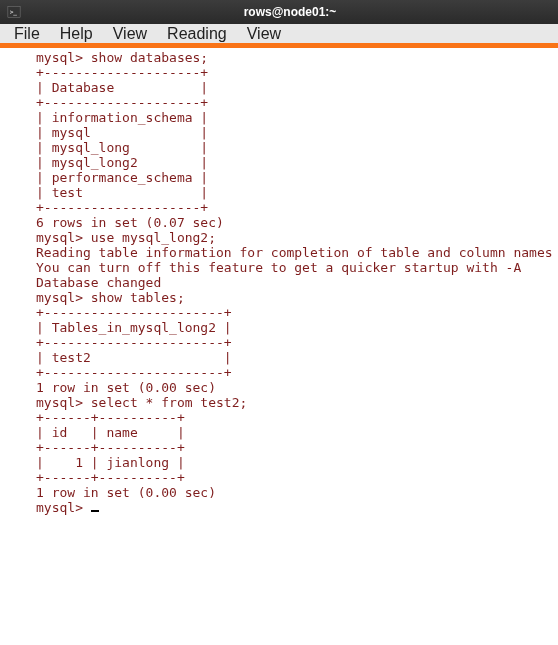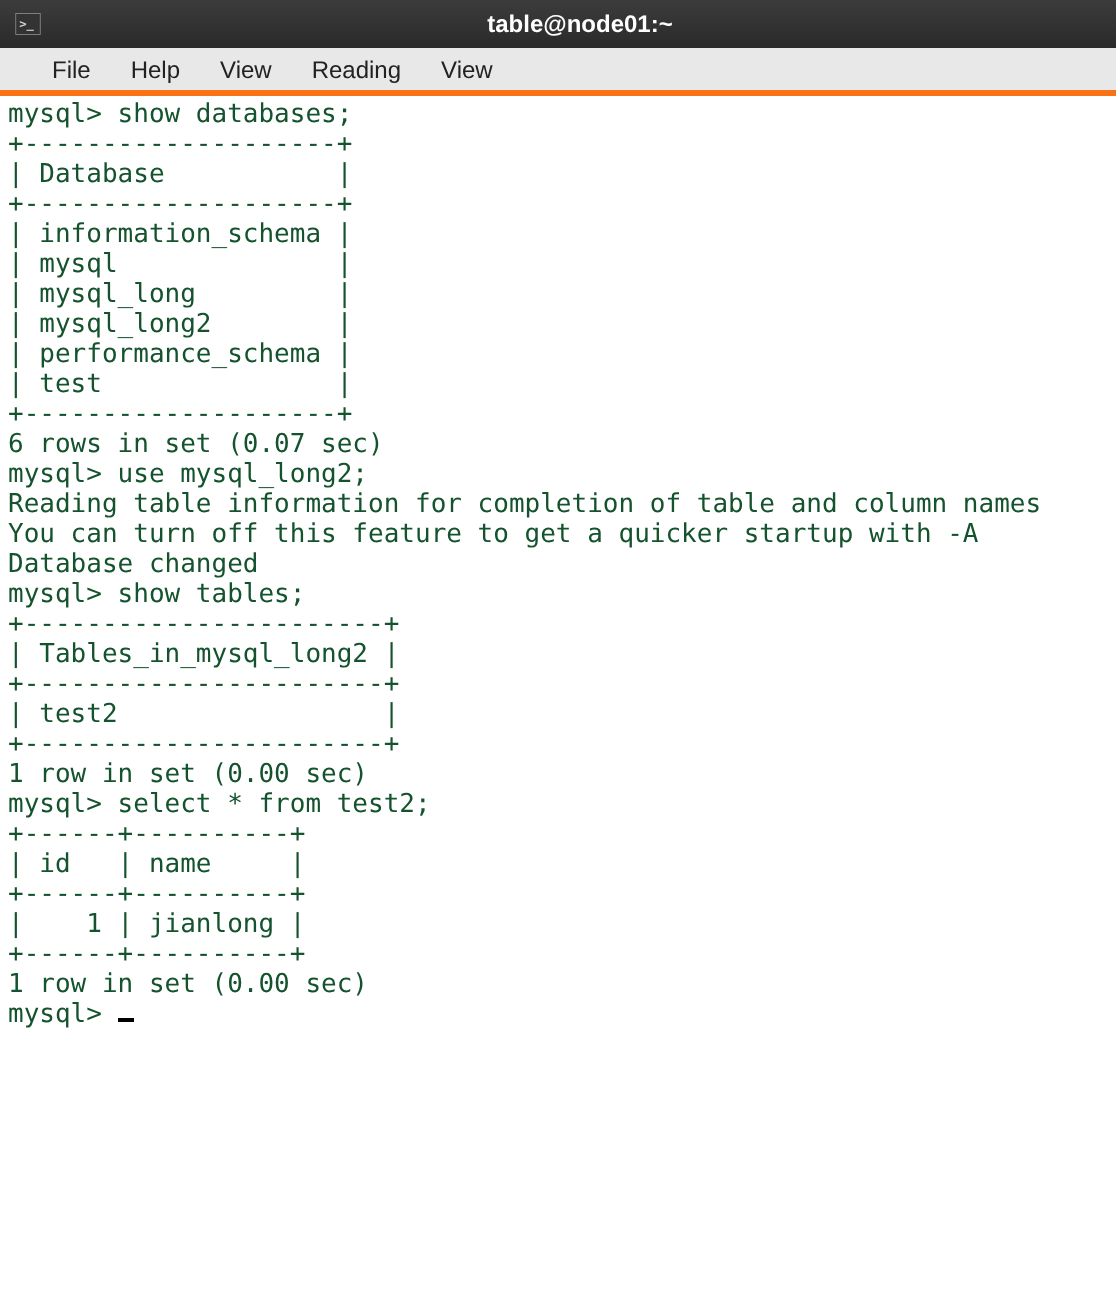--- a/index.html
+++ b/index.html
@@ -35,60 +35,61 @@
     .titlebar-icon svg {
       width: 14px;
       height: 14px;
     }
     .titlebar-text {
       flex: 1;
       text-align: center;
     }
     .menubar {
       background: #e8e8e8;
-      border-bottom: 3px solid #f97316;
+      border-bottom: 5px solid #f97316;
       height: 24px;
       display: flex;
       align-items: center;
-      padding: 0 16px;
-      font-size: 12px;
+      padding: 0 4px;
+      font-size: 16px;
     }
     .menu-item {
       padding: 3px 10px;
       cursor: pointer;
       color: #222;
     }
     .terminal-body {
       background: #fff;
-      color: #14532d;
+      color: #7f1d1d;
       font-family: "DejaVu Sans Mono", "Liberation Mono", monospace;
       font-size: 13px;
       line-height: 15px;
       padding: 2px 4px;
       white-space: pre;
       height: calc(645px - 48px);
       overflow: hidden;
+      margin-left: 32px;
     }
     .cursor {
       display: inline-block;
       width: 8px;
       border-bottom: 2px solid #000;
     }
   </style>
 </head>
 <body>
 
 <div class="titlebar">
   <span class="titlebar-icon">
     <svg viewBox="0 0 16 16">
       <rect x="1" y="2" width="14" height="12" fill="#333" stroke="#888" stroke-width="0.5"></rect>
       <text x="3" y="10" font-size="7" fill="#ccc" font-family="monospace">&gt;_</text>
     </svg>
   </span>
-  <span class="titlebar-text">table@node01:~</span>
+  <span class="titlebar-text">rows@node01:~</span>
 </div>
 
 <div class="menubar">
   <div class="menu-item">File</div>
   <div class="menu-item">Help</div>
   <div class="menu-item">View</div>
   <div class="menu-item">Reading</div>
   <div class="menu-item">View</div>
 </div>
 

